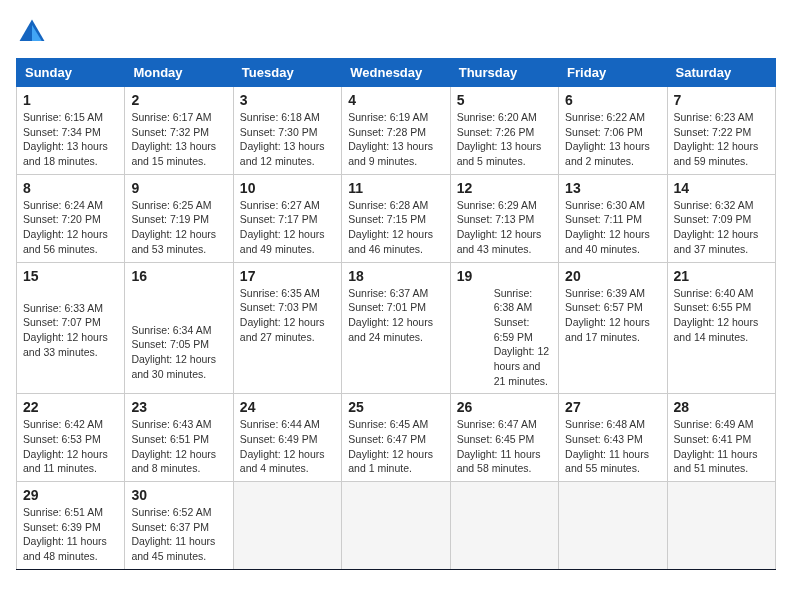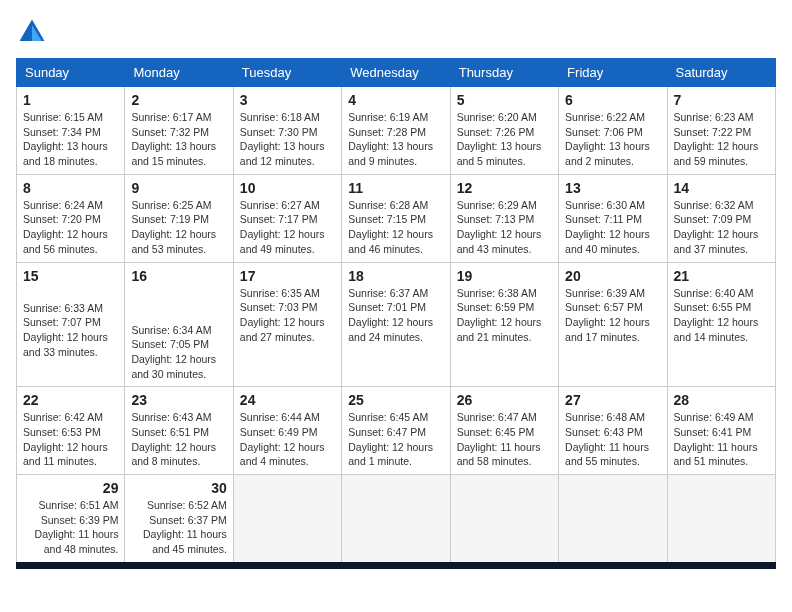--- a/index.html
+++ b/index.html
@@ -48,21 +48,21 @@
       width: 100%;
       border-collapse: collapse;
       font-size: 11px;
     }
     .calendar th {
       background: #1565C0;
       color: #fff;
       text-align: left;
       padding: 6px 8px;
       font-size: 13px;
-      font-weight: normal;
+      font-weight: bold;
       border: 1px solid #1565C0;
     }
     .calendar td {
       border: 1px solid #ccc;
       vertical-align: top;
       padding: 5px 6px;
       width: 108px;
       min-height: 80px;
       background: #fff;
     }
@@ -75,22 +75,21 @@
       color: #222;
       display: block;
       margin-bottom: 2px;
     }
     .day-info {
       color: #333;
       font-size: 10.5px;
       line-height: 1.4;
     }
     .last-row td {
-      border-bottom: 7px solid #0f172a;
-      text-align: right;
+      border-bottom: 1px solid #0f172a;
     }
   </style>
 </head>
 <body>
 
 <div class="header">
   <div class="logo">
     <svg class="logo-icon" viewBox="0 0 36 36">
       <rect x="0" y="0" width="36" height="36" fill="white"></rect>
       <polygon points="18,4 32,28 4,28" fill="#1565C0"></polygon>
@@ -228,21 +227,21 @@
 Daylight: 12 hours and 27 minutes.</div>
         </td>
         <td>
           <span class="day-num">18</span>
           <div class="day-info" style="white-space: pre-line;">Sunrise: 6:37 AM
 Sunset: 7:01 PM
 Daylight: 12 hours and 24 minutes.</div>
         </td>
         <td>
           <span class="day-num">19</span>
-          <div class="day-info" style="white-space: pre-line;">Sunrise: 6:38 AM
+          <div class="day-info" style="white-space: pre-line; margin-left: 37px;">Sunrise: 6:38 AM
 Sunset: 6:59 PM
 Daylight: 12 hours and 21 minutes.</div>
         </td>
         <td>
           <span class="day-num">20</span>
           <div class="day-info" style="white-space: pre-line;">Sunrise: 6:39 AM
 Sunset: 6:57 PM
 Daylight: 12 hours and 17 minutes.</div>
         </td>
         <td>

